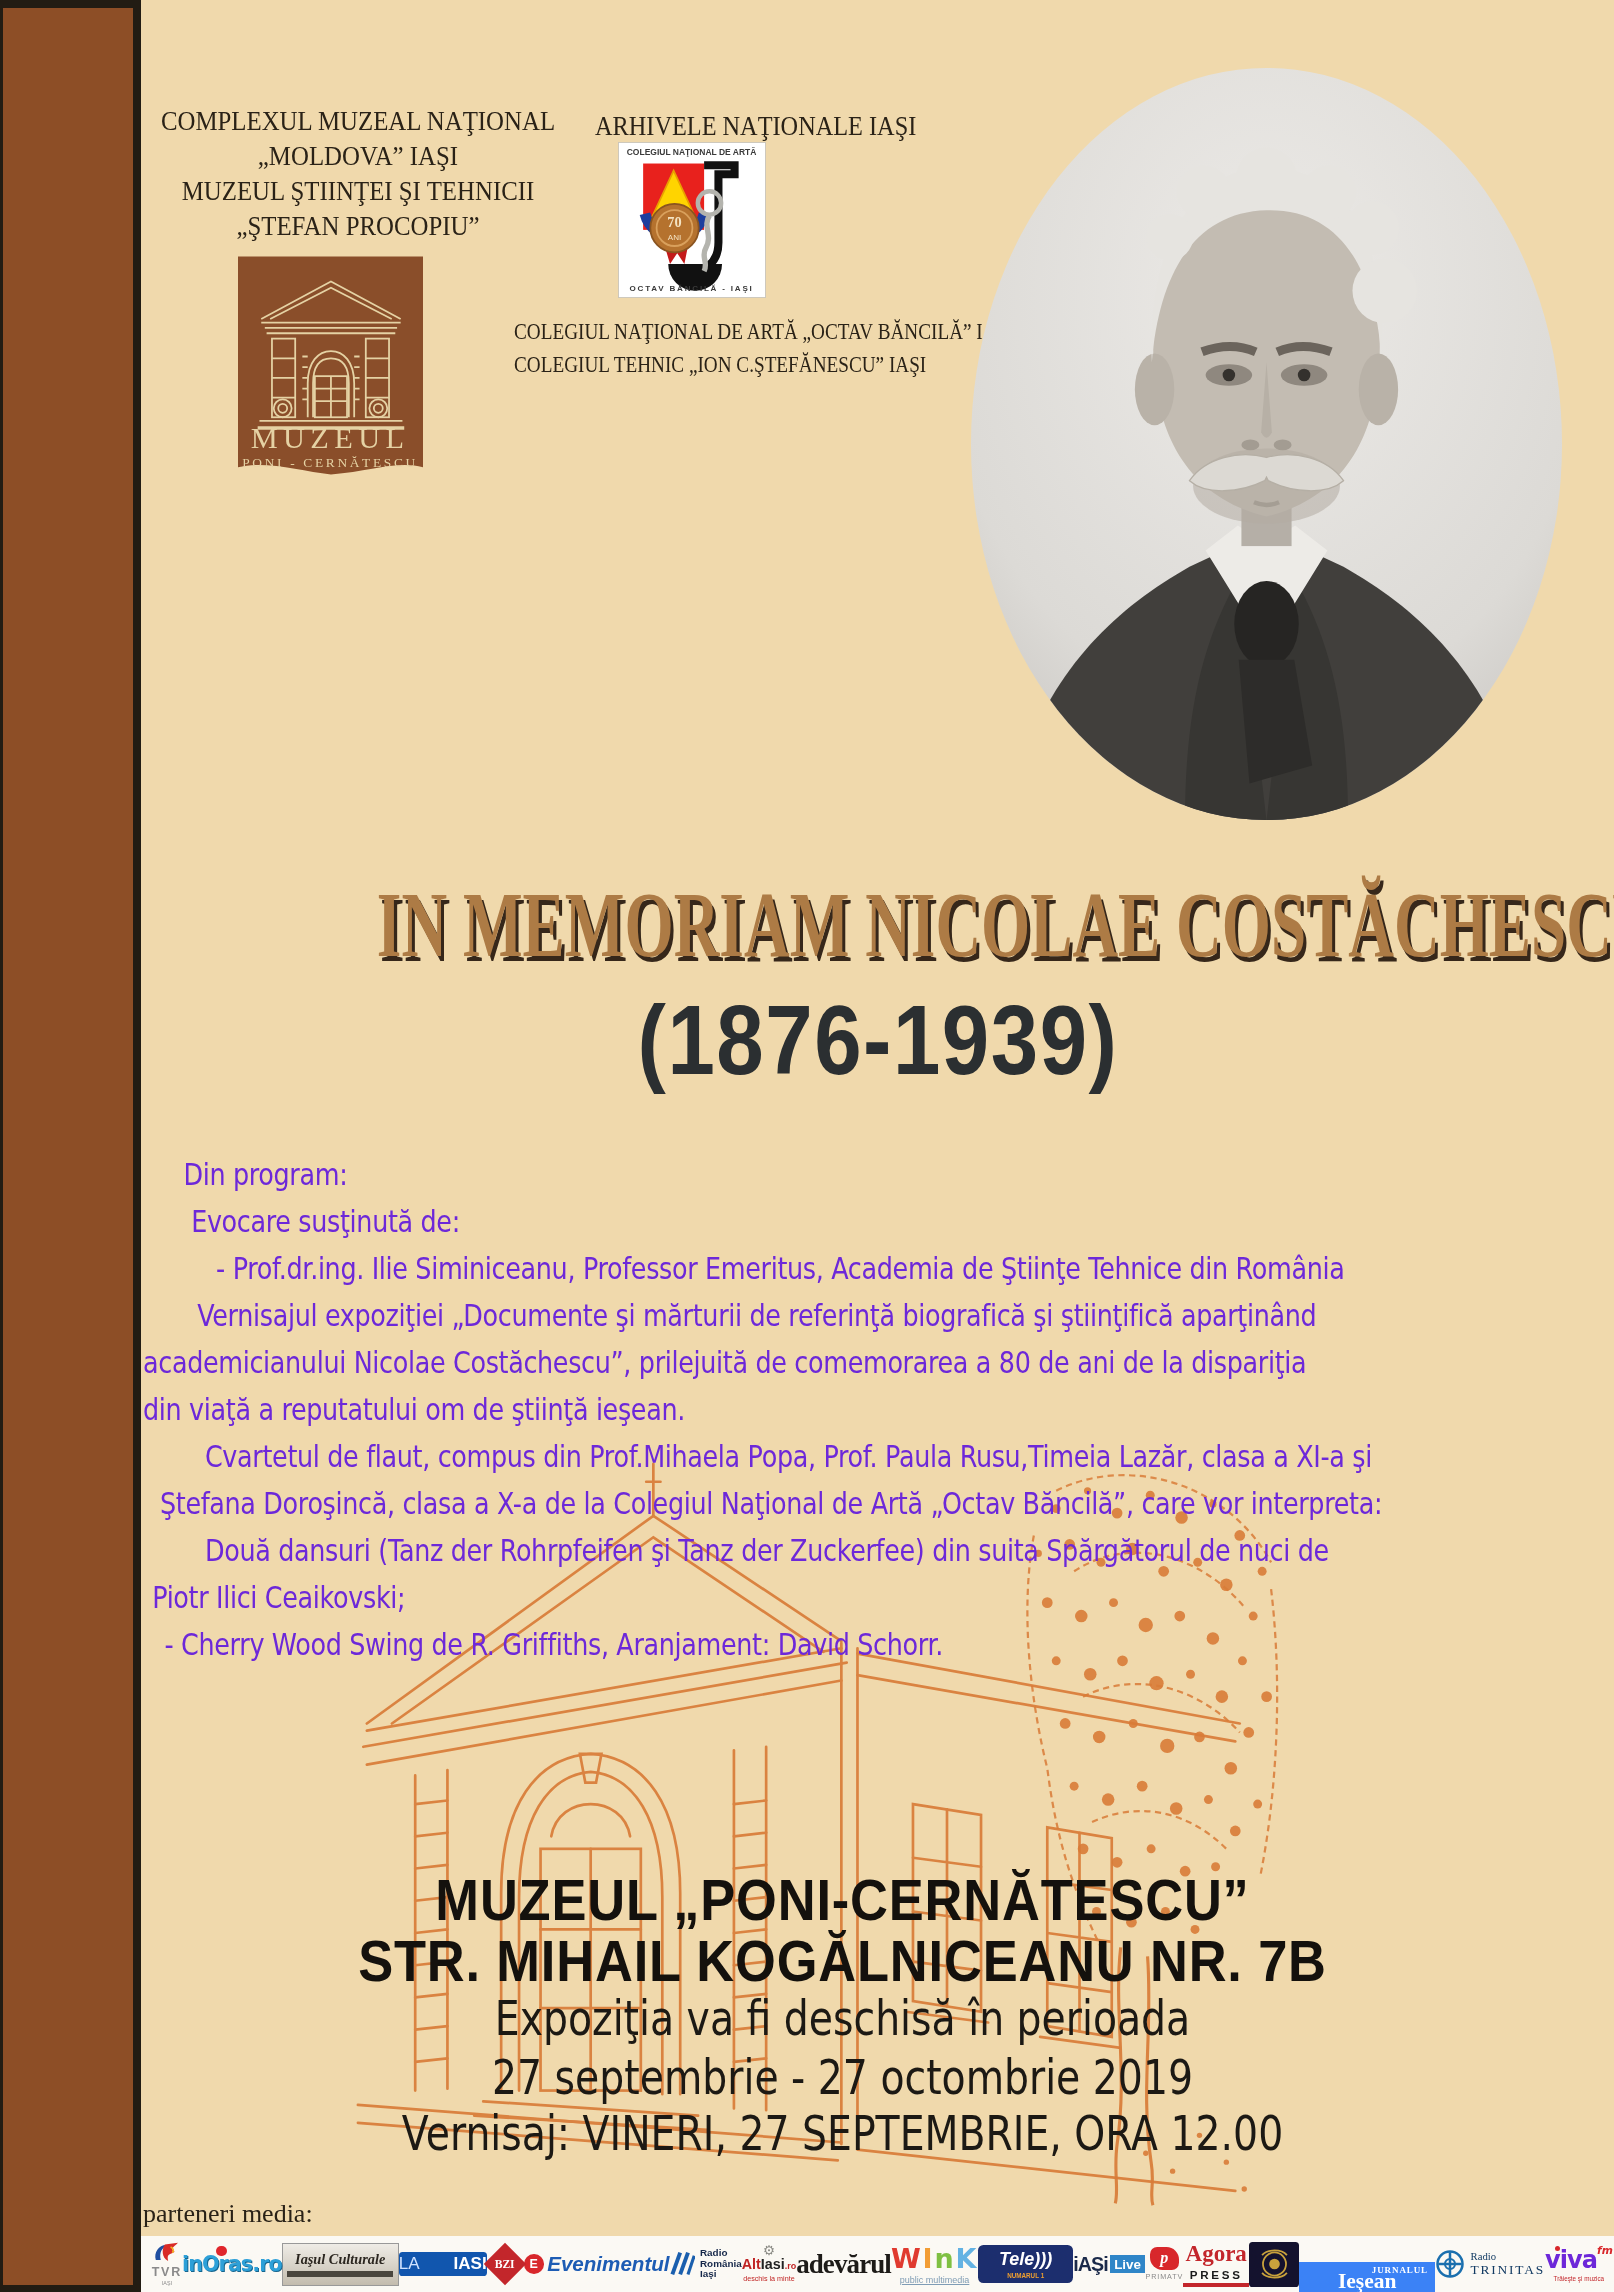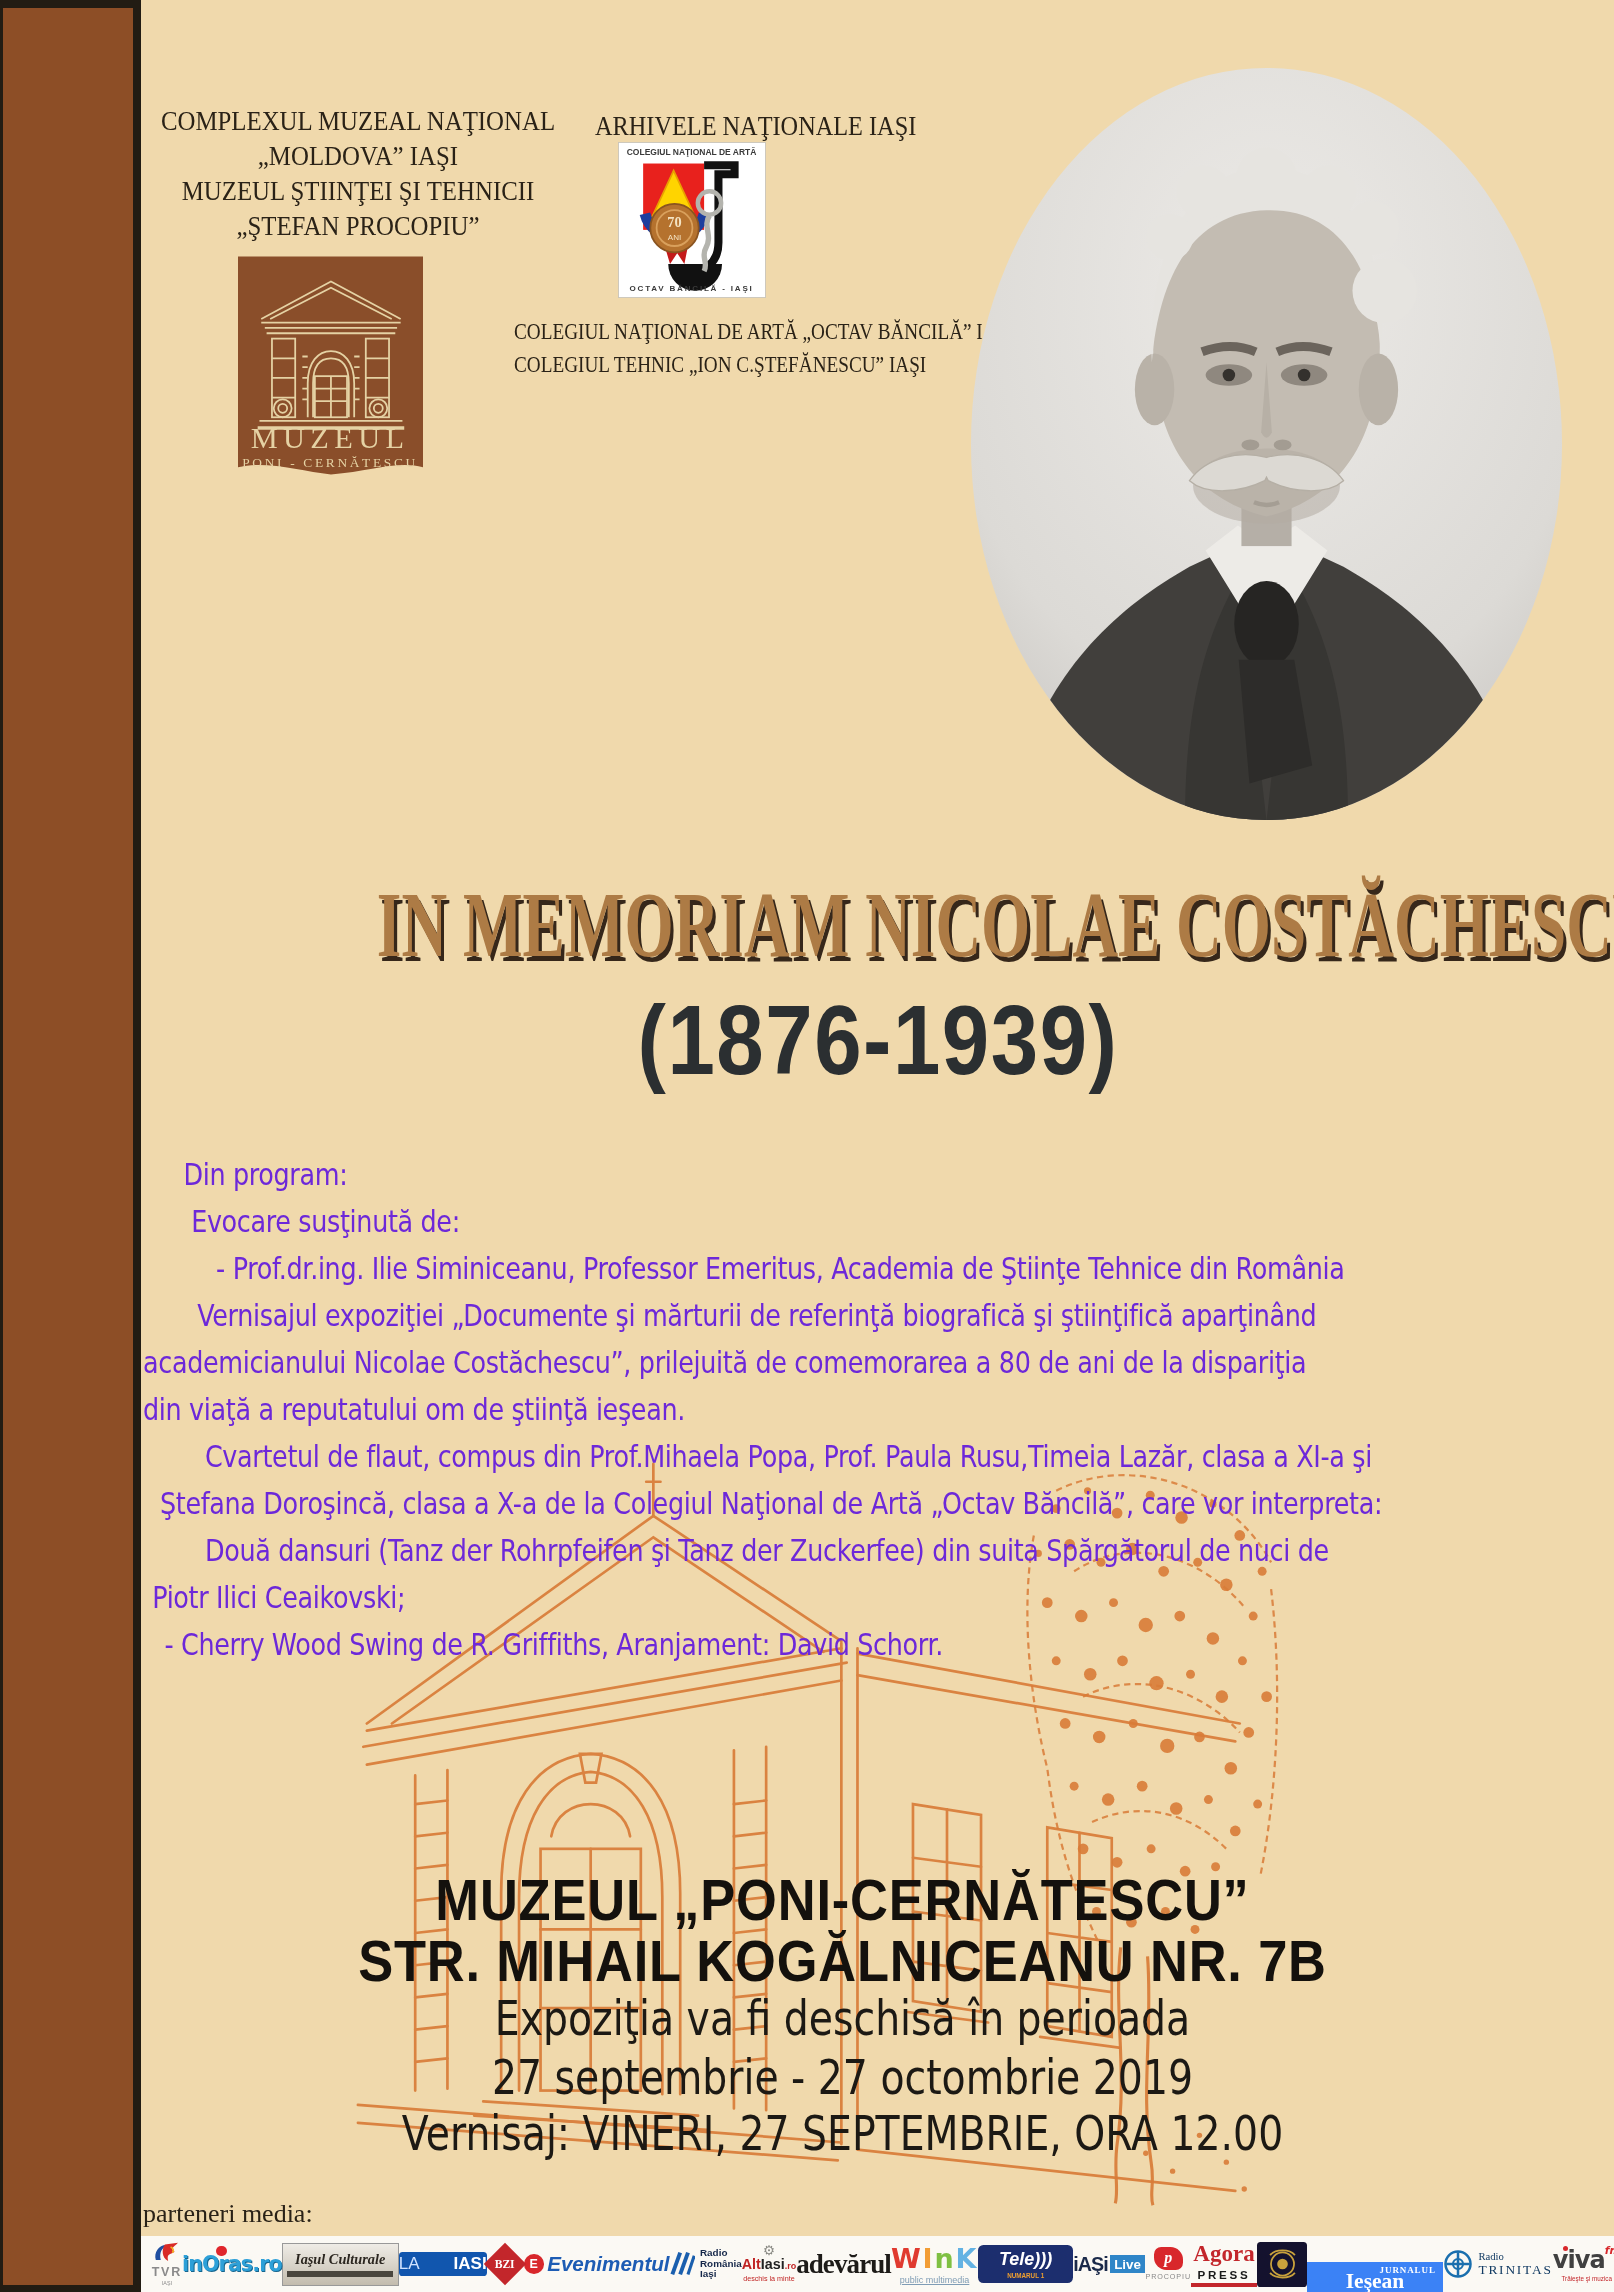--- a/index.html
+++ b/index.html
@@ -102,21 +102,21 @@
   .iesean-t{font:700 21.5px "Liberation Serif",serif;color:#fff;margin-top:7.2px;line-height:18px;}
   .iesean-s{font:700 7.6px "Liberation Sans",sans-serif;color:#fff;margin-top:1.8px;}
   .iesean-u{font:400 6.3px "Liberation Sans",sans-serif;color:#ffd84d;background:#3f1f66;
             width:100%;text-align:center;margin-top:1.8px;padding:0.9px 0;}
   .trin{flex-direction:row;gap:5.4px;align-items:center;}
   .trin-tx{display:flex;flex-direction:column;gap:0.9px;}
   .trin-1{font:400 10.7px "Liberation Serif",serif;color:#123b63;}
   .trin-2{font:400 13.4px "Liberation Serif",serif;color:#123b63;letter-spacing:1.8px;}
   .viva{position:relative;}
   .viva-row{display:flex;align-items:flex-start;}
-  .viva-t{font:700 24px "DejaVu Sans",sans-serif;color:#404040;letter-spacing:-0.9px;}
+  .viva-t{font:700 24px "DejaVu Sans",sans-serif;color:#6d28d9;letter-spacing:-0.9px;}
   .viva-fm{font:italic 700 10.7px "DejaVu Sans",sans-serif;color:#d8272b;margin-top:-1.8px;}
   .viva-dot{position:absolute;top:0px;left:9.9px;width:5.4px;height:5.4px;background:#d8272b;border-radius:50%;}
   .viva-s{font:400 6.3px "Liberation Sans",sans-serif;color:#c3262b;margin-top:1.8px;}
 </style>
 </head>
 <body>
 
 <div id="poster">
 
   <div class="band"></div>
@@ -439,21 +439,21 @@
       <div class="telem-s">NUMARUL 1</div>
     </div>
 
     <div class="lg ilive">
       <span class="ilive-1">iAŞi</span>
       <span class="ilive-2">Live</span>
     </div>
 
     <div class="lg">
       <div class="prima-p">p</div>
-      <div class="prima-s">PROCOPIU</div>
+      <div class="prima-s">PRIMATV</div>
     </div>
 
     <div class="lg">
       <div class="agora-t">Agora</div>
       <div class="agora-s">PRESS</div>
       <div class="agora-bar"></div>
     </div>
 
     <div class="lg seal">
       <svg width="39" height="36" viewBox="0 0 44 40">

